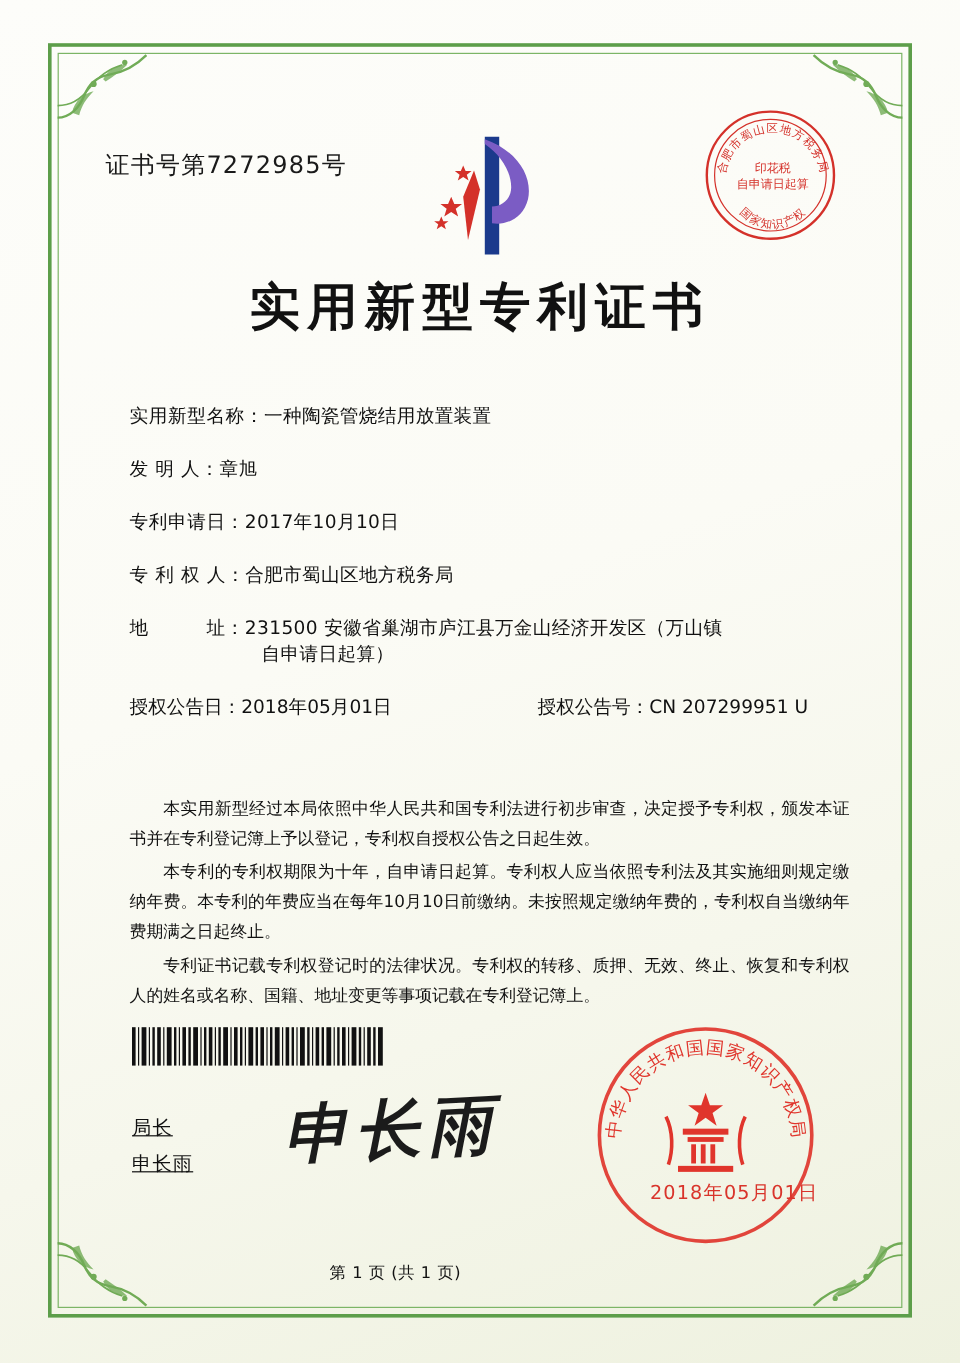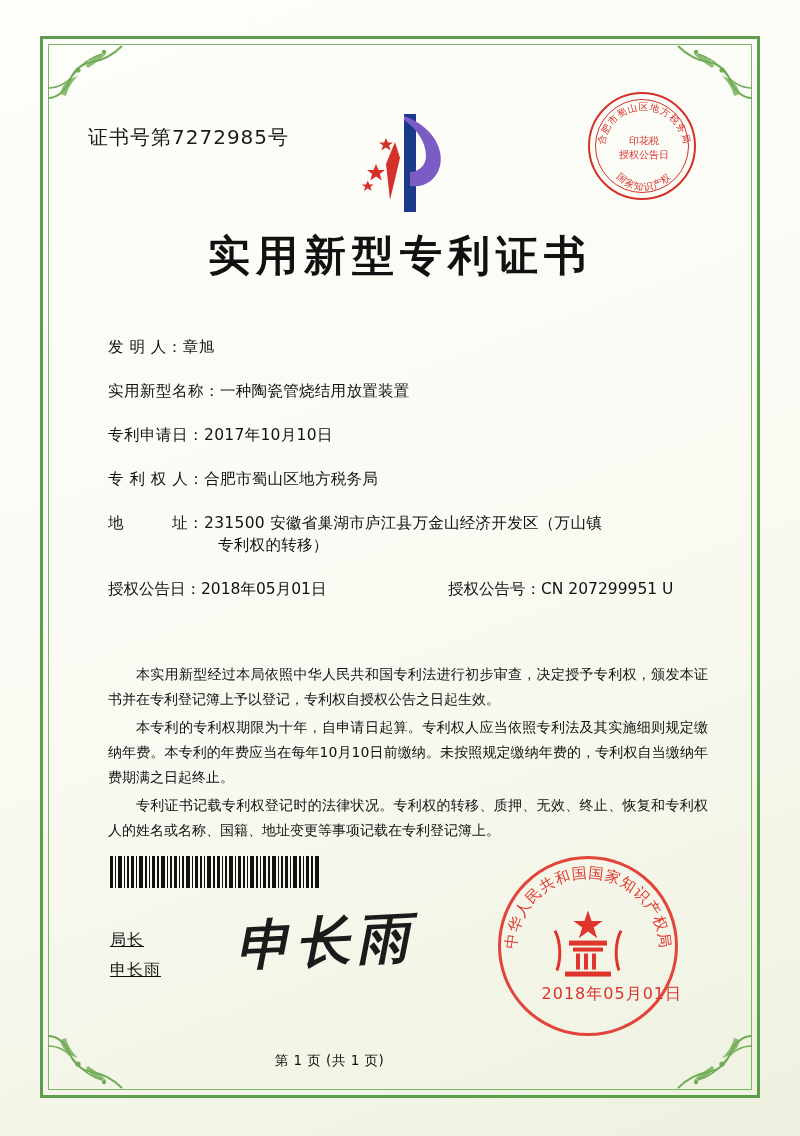--- a/index.html
+++ b/index.html
@@ -344,54 +344,54 @@
       </defs>
       <text text-anchor="middle">
         <textPath href="#topArcS" startOffset="50%">合肥市蜀山区地方税务局</textPath>
       </text>
       <text text-anchor="middle">
         <textPath href="#botArcS" startOffset="50%">国家知识产权</textPath>
       </text>
     </svg>
     <div class="mid">
       <div>印花税</div>
-      <div>授权公告日</div>
+      <div>自申请日起算</div>
     </div>
   </div>
 
   <div class="title">实用新型专利证书</div>
 
   <div class="fields">
+
+    <div class="field-row">
+      <span class="f-label">实用新型名称：</span>
+      <span class="f-value">一种陶瓷管烧结用放置装置</span>
+    </div>
 
     <div class="field-row">
       <span class="f-label">发 明 人：</span>
       <span class="f-value">章旭</span>
-    </div>
-
-    <div class="field-row">
-      <span class="f-label">实用新型名称：</span>
-      <span class="f-value">一种陶瓷管烧结用放置装置</span>
     </div>
 
 
     <div class="field-row">
       <span class="f-label">专利申请日：</span>
       <span class="f-value">2017年10月10日</span>
     </div>
 
     <div class="field-row">
       <span class="f-label">专 利 权 人：</span>
       <span class="f-value">合肥市蜀山区地方税务局</span>
     </div>
 
     <div class="field-row">
       <span class="f-label">地　　　址：</span>
       <span class="f-value">
         <span>231500 安徽省巢湖市庐江县万金山经济开发区（万山镇</span>
-        <span class="cont">专利权的转移）</span>
+        <span class="cont">自申请日起算）</span>
       </span>
     </div>
 
     <div class="pub-row">
       <span class="pub-left">
         <span>授权公告日：</span><span>2018年05月01日</span>
       </span>
       <span class="pub-right">
         <span>授权公告号：</span><span>CN 207299951 U</span>
       </span>

